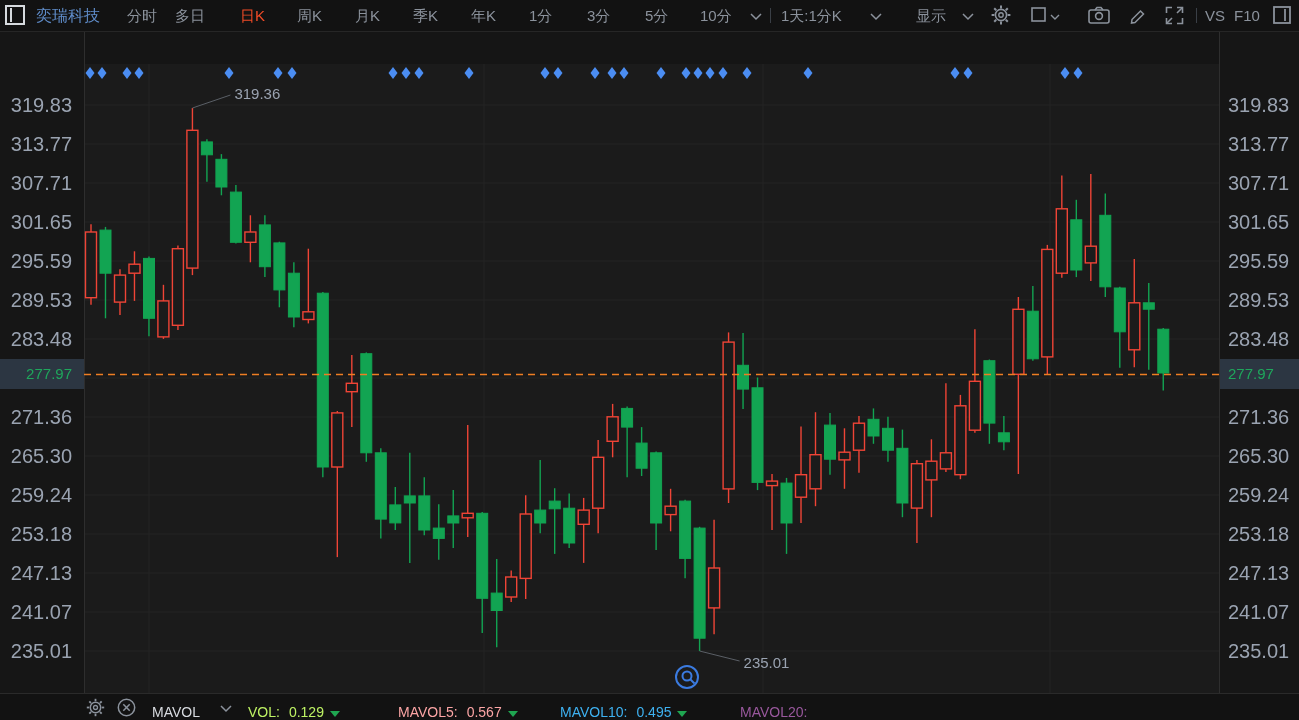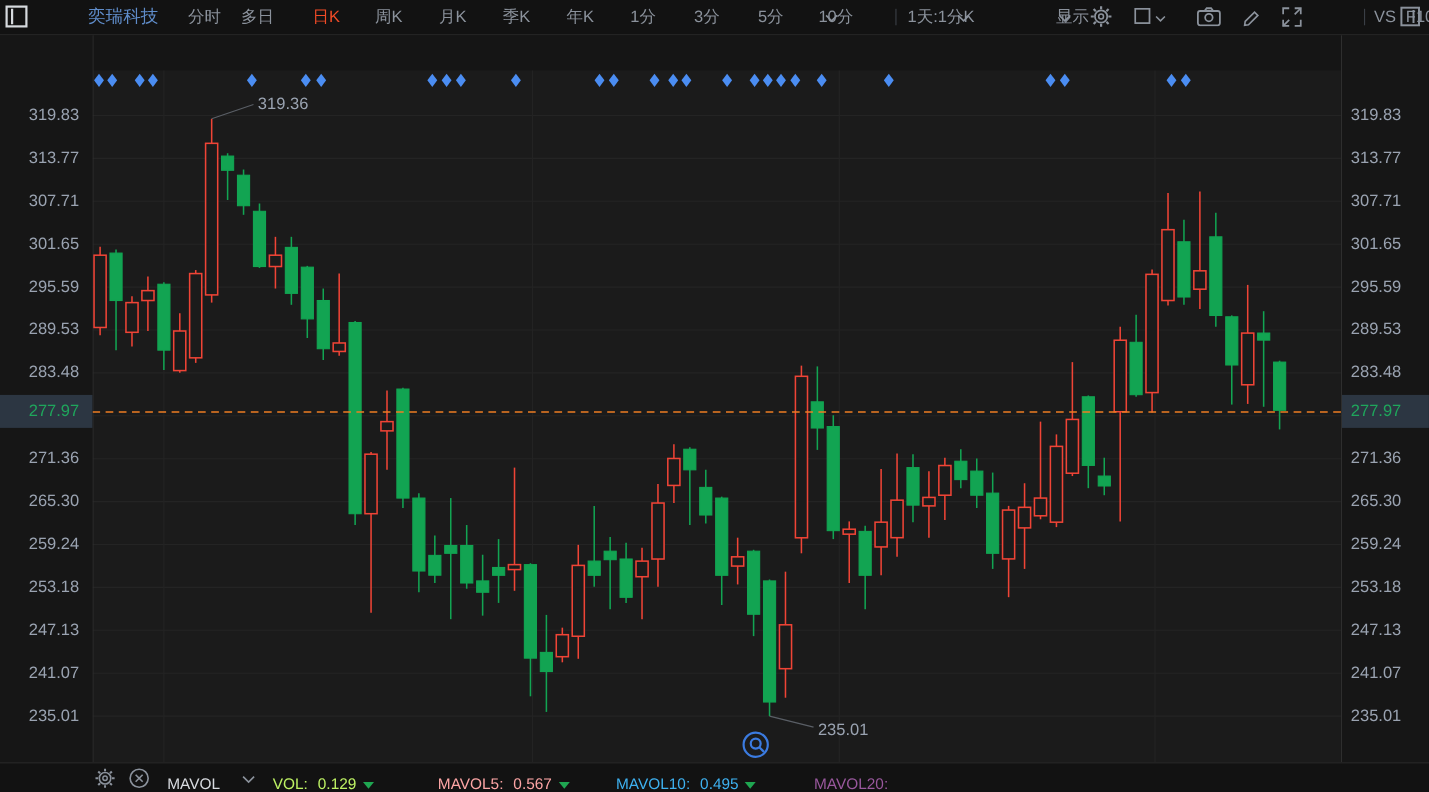--- a/index.html
+++ b/index.html
@@ -2,31 +2,31 @@
 <html><head>
 <meta charset="utf-8">
 <style>
   html,body{margin:0;padding:0;background:#131313;}
   #stage{position:relative;width:1299px;height:720px;overflow:hidden;background:#131313;
          font-family:"Liberation Sans","DejaVu Sans",sans-serif;-webkit-font-smoothing:antialiased;}
   
   #toolbar{position:absolute;left:0;top:0;width:1299px;height:31px;background:#121212;
            border-bottom:1px solid #262626;z-index:5;}
   .tb{position:absolute;top:0;height:31px;line-height:31px;font-size:15px;color:#8b929c;
-      white-space:nowrap;cursor:default;margin-left:44px;}
+      white-space:nowrap;cursor:default;}
   .tb.sym{color:#5f8cc9;font-size:16px;}
   .tb.active{color:#f04b27;}
   .tb.sep{width:1px;height:15px;top:8px;background:#3a3f46;}
   .icon{position:absolute;top:5px;}
   .chev{position:absolute;top:13px;}
   
   #axisL,#axisR{position:absolute;top:31px;height:662px;background:#161616;z-index:3;}
   #axisL{left:0;width:84px;}
   #axisR{left:1220px;width:79px;}
-  .tick{position:absolute;font-size:15px;color:#9aa3b1;height:20px;line-height:20px;}
+  .tick{position:absolute;font-size:20px;color:#9aa3b1;height:20px;line-height:20px;}
   #axisL .tick{right:12px;}
   #axisR .tick{left:8px;}
   .pill{position:absolute;top:359px;height:30px;line-height:30px;font-size:15px;z-index:6;}
   #pillL{left:0;width:84px;text-align:right;padding-right:12px;box-sizing:border-box;}
   #pillR{left:1220px;width:79px;padding-left:8px;box-sizing:border-box;}
   #bandR{position:absolute;left:1106px;top:40px;width:190px;height:24px;z-index:6;}
   #adjust{position:absolute;left:46px;top:0;font-size:15px;line-height:24px;color:#5f8cc9;cursor:pointer;}
   #zoomctl{position:absolute;left:116px;top:0;}
   #chart-svg{position:absolute;left:0;top:0;z-index:1;}
   

